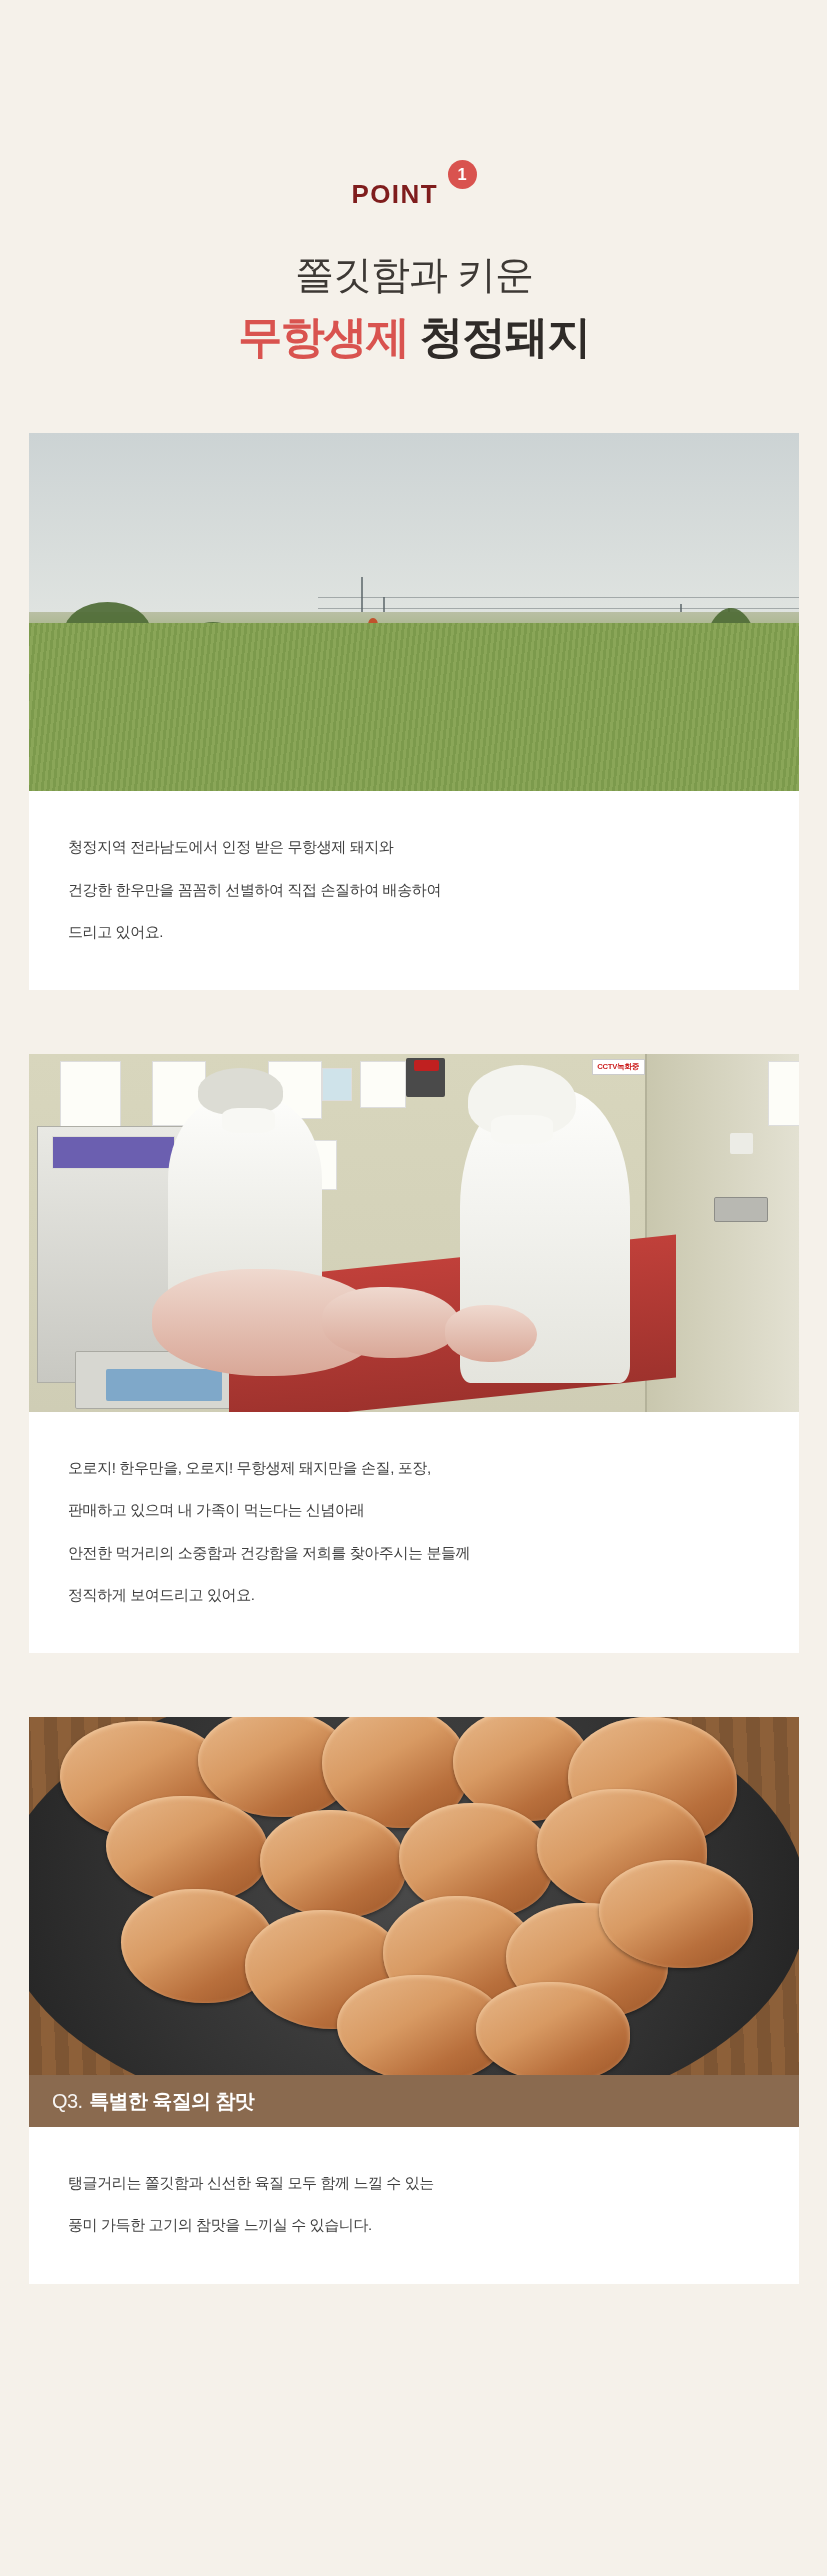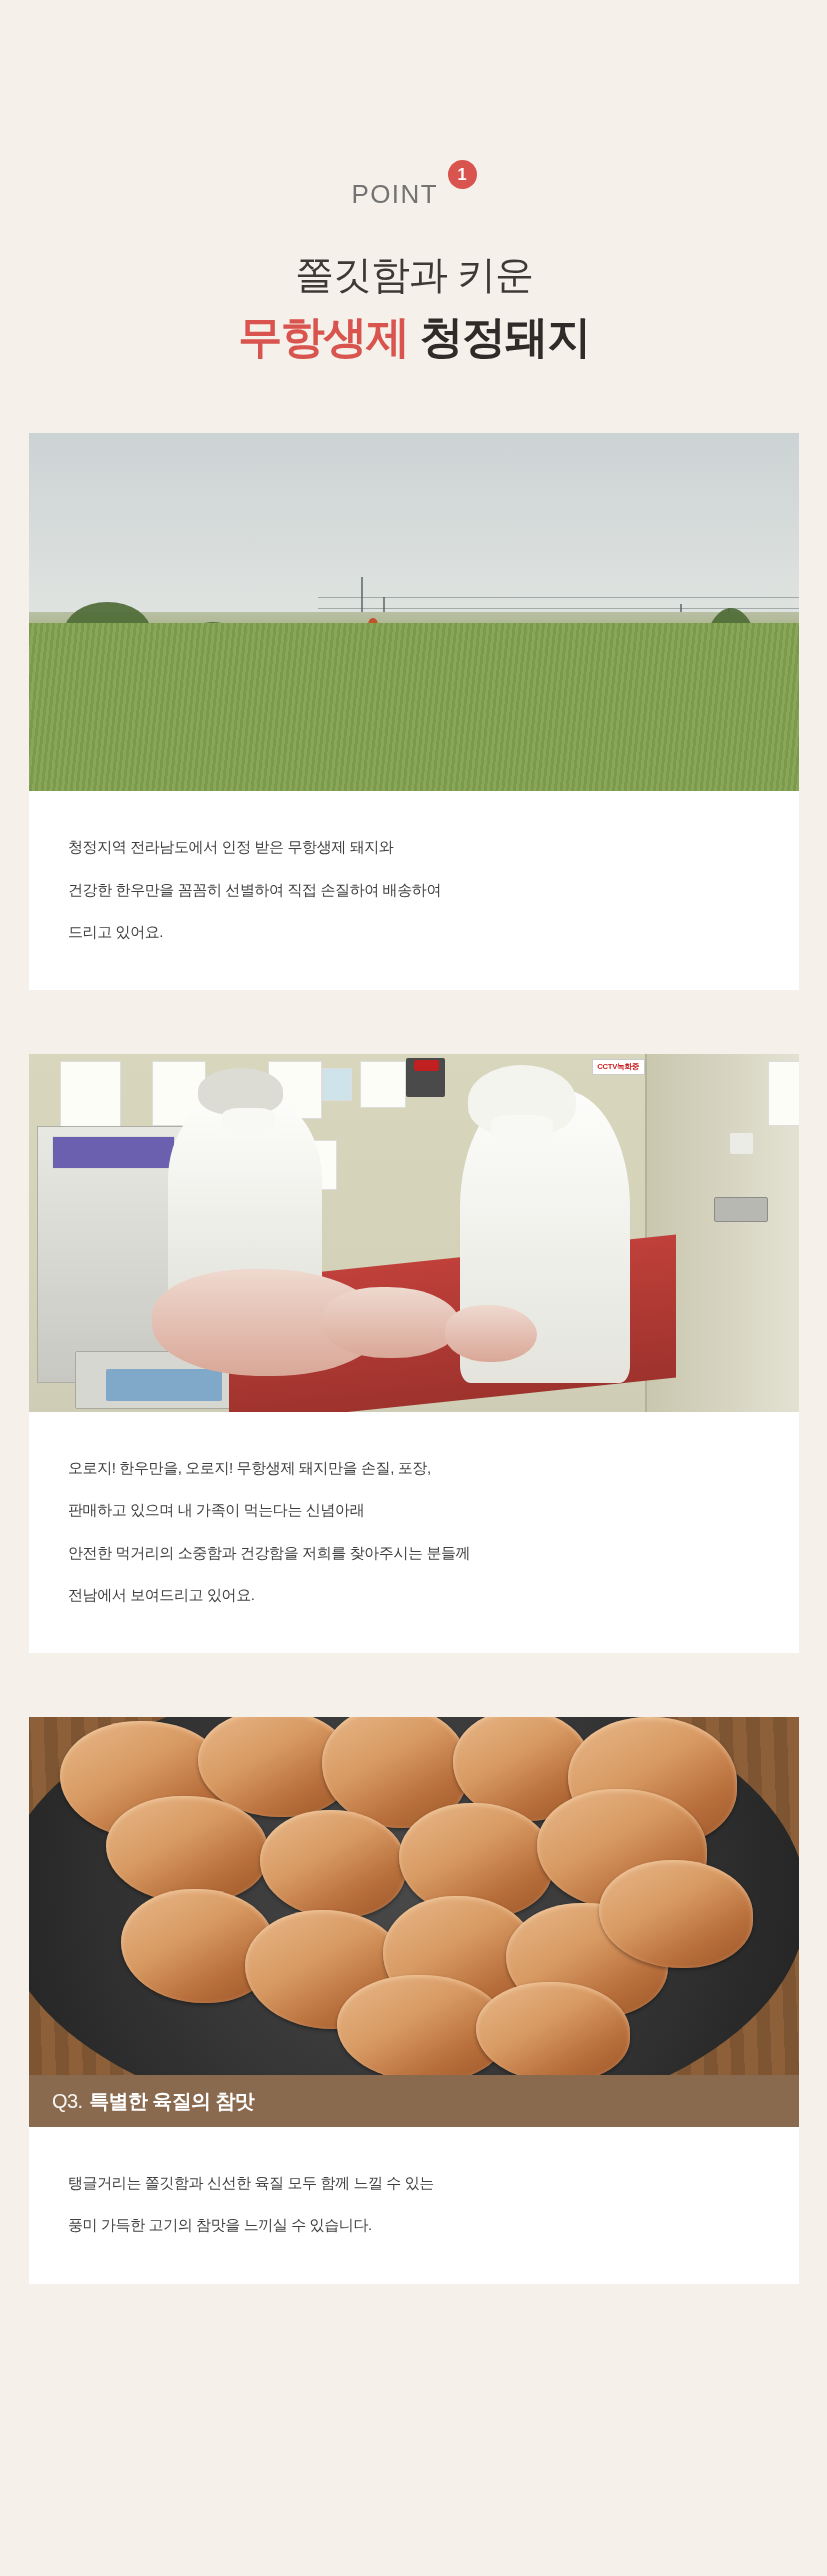--- a/index.html
+++ b/index.html
@@ -33,23 +33,23 @@
   .point-badge-row {
     display: flex;
     align-items: center;
     justify-content: center;
     gap: 9.6px;
     margin-bottom: 44px;
   }
 
   .point-word {
     font-size: 26px;
-    font-weight: normal;
+    font-weight: bold;
     letter-spacing: 1.4px;
-    color: #737373;
+    color: #7f1d1d;
     line-height: 1;
     margin-top: 39px;
   }
 
   .point-num {
     width: 29px;
     height: 29px;
     border-radius: 50%;
     background: #d9534f;
     color: #fff;
@@ -360,21 +360,21 @@
 
       <div class="proc-box" style="right:4%;top:40%;width:7%;height:7%;background:#b8b8b2;border:1px solid #8d8d88;"></div>
       <div class="proc-box" style="right:6%;top:22%;width:3%;height:6%;background:#ecece6;"></div>
     </div>
 
 
     <div class="answer">
       <p>오로지! 한우만을, 오로지! 무항생제 돼지만을 손질, 포장,</p>
       <p>판매하고 있으며 내 가족이 먹는다는 신념아래</p>
       <p>안전한 먹거리의 소중함과 건강함을 저희를 찾아주시는 분들께</p>
-      <p>전남에서 보여드리고 있어요.</p>
+      <p>정직하게 보여드리고 있어요.</p>
     </div>
   </div>
 
   <div class="section s3">
 
     <div class="photo photo-pork">
       <div class="pork-board"></div>
       <div class="pork-pan"></div>
 
       <div class="pork-piece" style="left:4%;top:1%;width:22%;height:33%;"></div>

